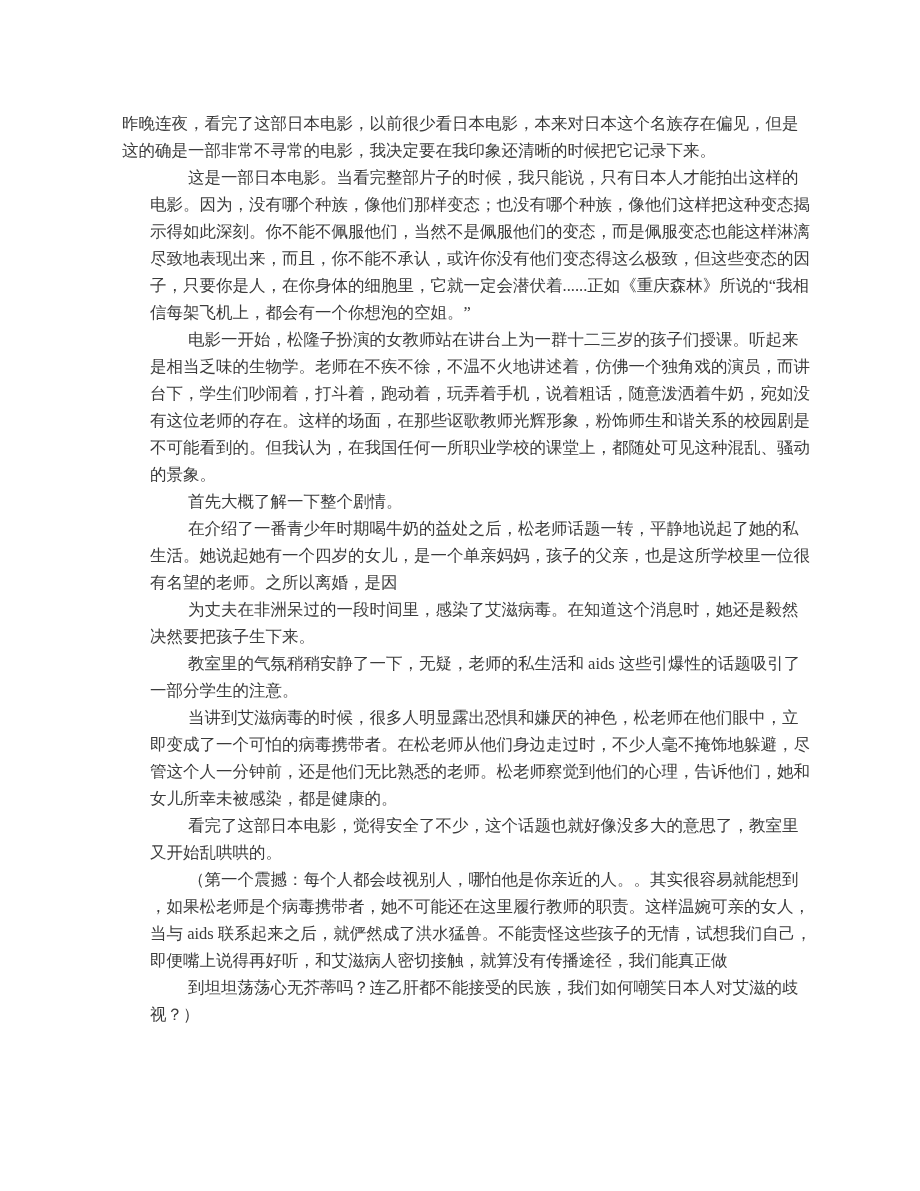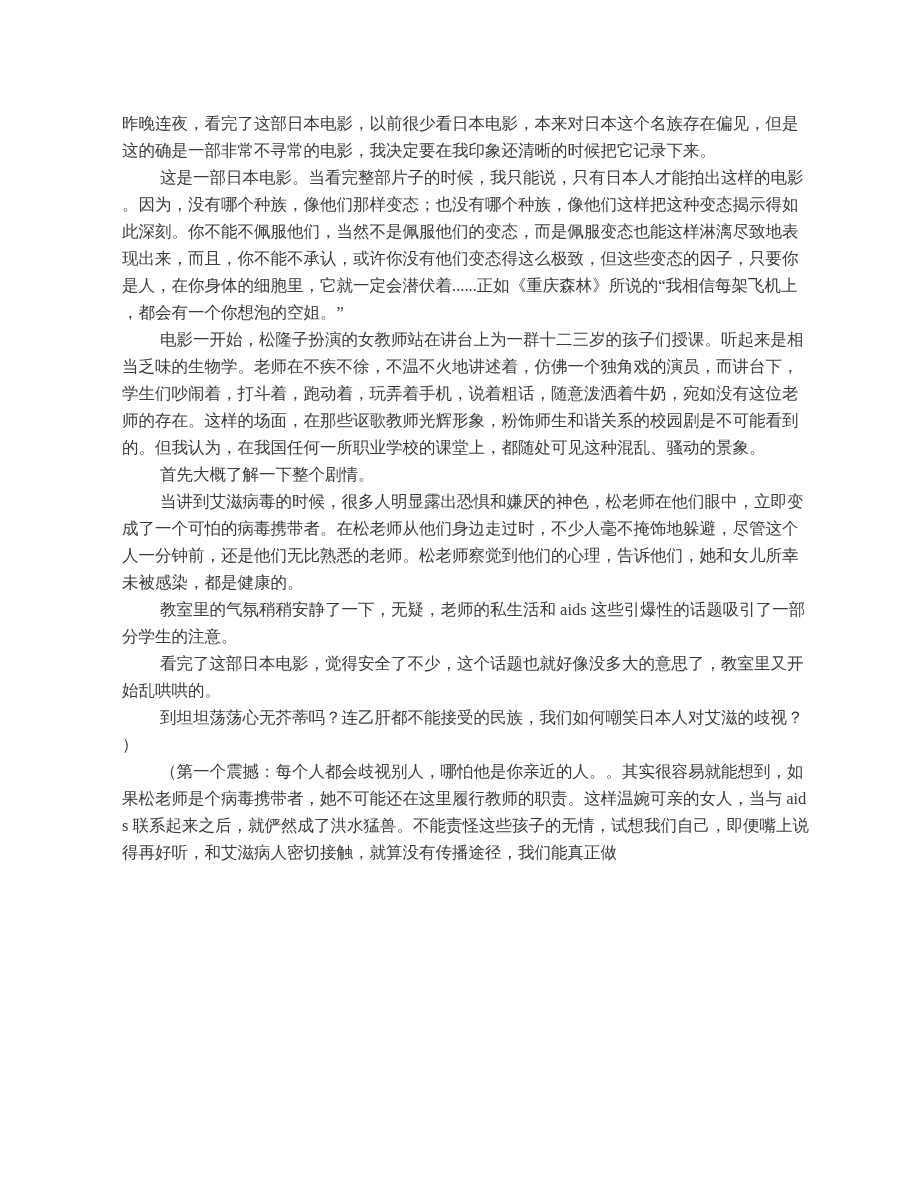--- a/index.html
+++ b/index.html
@@ -33,30 +33,33 @@
     text-align: left;
     word-break: break-all;
     line-break: anywhere;
   }
   .doc p {
     margin: 0;
     padding: 0;
   }
   .doc p.indent {
     text-indent: 2.3em;
+    margin-left: 28px;
   }
 </style>
 </head>
 <body style="background: rgb(255, 255, 255);">
 
 <div class="page">
   <div class="doc" style="color: rgb(59, 59, 59);">
       <p class="para">昨晚连夜，看完了这部日本电影，以前很少看日本电影，本来对日本这个名族存在偏见，但是这的确是一部非常不寻常的电影，我决定要在我印象还清晰的时候把它记录下来。</p>
       <p class="para indent">这是一部日本电影。当看完整部片子的时候，我只能说，只有日本人才能拍出这样的电影。因为，没有哪个种族，像他们那样变态；也没有哪个种族，像他们这样把这种变态揭示得如此深刻。你不能不佩服他们，当然不是佩服他们的变态，而是佩服变态也能这样淋漓尽致地表现出来，而且，你不能不承认，或许你没有他们变态得这么极致，但这些变态的因子，只要你是人，在你身体的细胞里，它就一定会潜伏着......正如《重庆森林》所说的“我相信每架飞机上，都会有一个你想泡的空姐。”</p>
       <p class="para indent">电影一开始，松隆子扮演的女教师站在讲台上为一群十二三岁的孩子们授课。听起来是相当乏味的生物学。老师在不疾不徐，不温不火地讲述着，仿佛一个独角戏的演员，而讲台下，学生们吵闹着，打斗着，跑动着，玩弄着手机，说着粗话，随意泼洒着牛奶，宛如没有这位老师的存在。这样的场面，在那些讴歌教师光辉形象，粉饰师生和谐关系的校园剧是不可能看到的。但我认为，在我国任何一所职业学校的课堂上，都随处可见这种混乱、骚动的景象。</p>
       <p class="para indent">首先大概了解一下整个剧情。</p>
+      <p class="para indent">在介绍了一番青少年时期喝牛奶的益处之后，松老师话题一转，平静地说起了她的私生活。她说起她有一个四岁的女儿，是一个单亲妈妈，孩子的父亲，也是这所学校里一位很有名望的老师。之所以离婚，是因</p>
+      <p class="para indent">为丈夫在非洲呆过的一段时间里，感染了艾滋病毒。在知道这个消息时，她还是毅然决然要把孩子生下来。</p>
+      <p class="para indent">教室里的气氛稍稍安静了一下，无疑，老师的私生活和 aids 这些引爆性的话题吸引了一部分学生的注意。</p>
       <p class="para indent">当讲到艾滋病毒的时候，很多人明显露出恐惧和嫌厌的神色，松老师在他们眼中，立即变成了一个可怕的病毒携带者。在松老师从他们身边走过时，不少人毫不掩饰地躲避，尽管这个人一分钟前，还是他们无比熟悉的老师。松老师察觉到他们的心理，告诉他们，她和女儿所幸未被感染，都是健康的。</p>
-      <p class="para indent">教室里的气氛稍稍安静了一下，无疑，老师的私生活和 aids 这些引爆性的话题吸引了一部分学生的注意。</p>
       <p class="para indent">看完了这部日本电影，觉得安全了不少，这个话题也就好像没多大的意思了，教室里又开始乱哄哄的。</p>
+      <p class="para indent">（第一个震撼：每个人都会歧视别人，哪怕他是你亲近的人。。其实很容易就能想到，如果松老师是个病毒携带者，她不可能还在这里履行教师的职责。这样温婉可亲的女人，当与 aids 联系起来之后，就俨然成了洪水猛兽。不能责怪这些孩子的无情，试想我们自己，即便嘴上说得再好听，和艾滋病人密切接触，就算没有传播途径，我们能真正做</p>
       <p class="para indent">到坦坦荡荡心无芥蒂吗？连乙肝都不能接受的民族，我们如何嘲笑日本人对艾滋的歧视？）</p>
-      <p class="para indent">（第一个震撼：每个人都会歧视别人，哪怕他是你亲近的人。。其实很容易就能想到，如果松老师是个病毒携带者，她不可能还在这里履行教师的职责。这样温婉可亲的女人，当与 aids 联系起来之后，就俨然成了洪水猛兽。不能责怪这些孩子的无情，试想我们自己，即便嘴上说得再好听，和艾滋病人密切接触，就算没有传播途径，我们能真正做</p>
     </div>
 </div>
 
 </body></html>

